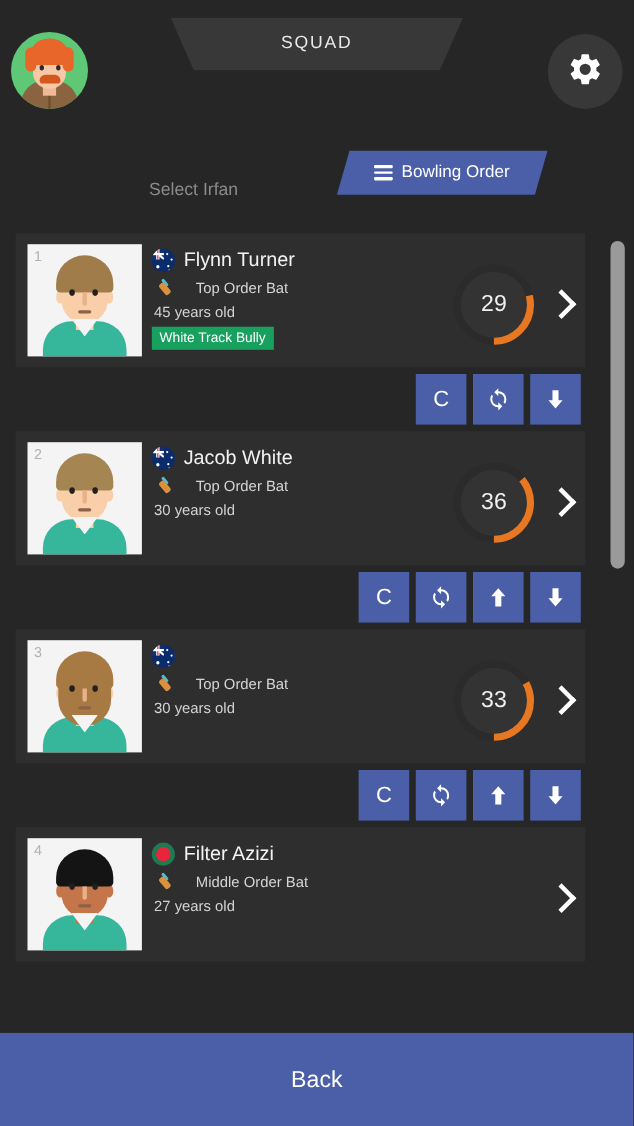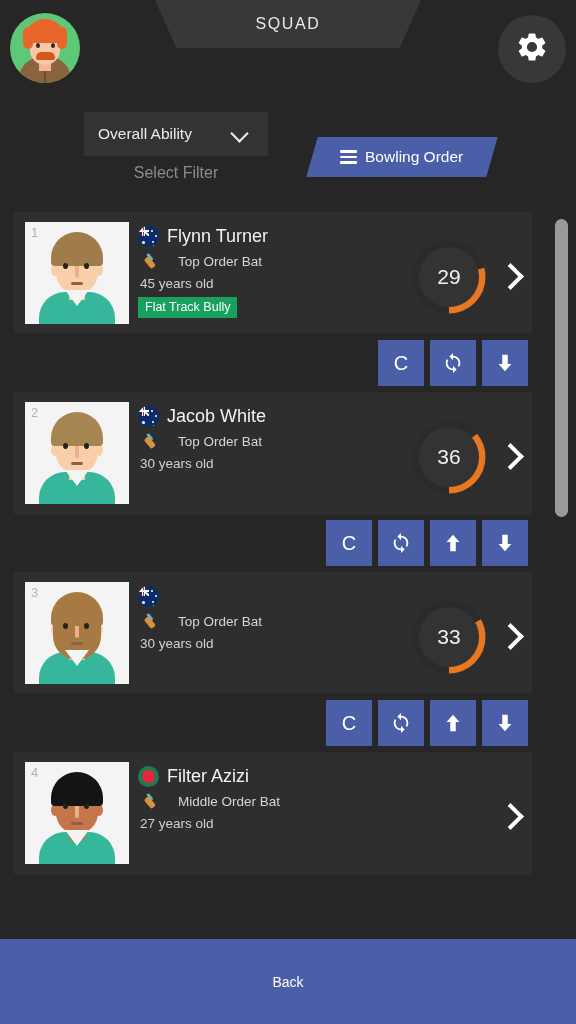--- a/index.html
+++ b/index.html
@@ -6,21 +6,21 @@
   html, body {
     width: 576px; height: 1024px;
     background: #262626;
     font-family: "Liberation Sans", sans-serif;
     overflow: hidden;
     -webkit-font-smoothing: antialiased;
   }
   #app { position: relative; width: 576px; height: 1024px; background: #262626; }
 
   
-  .topbar { position: absolute; left: 0; top: 0; width: 576px; height: 98px; }
+  .topbar { position: absolute; left: 0; top: 16px; width: 576px; height: 98px; }
   .avatar {
     position: absolute; left: 10px; top: 13px;
     width: 70px; height: 70px; border-radius: 50%;
     background: #5fc877; overflow: hidden;
   }
   .av-hair { position:absolute; left:16px; top:6px; width:38px; height:24px;
     background:#e8662a; border-radius:19px 19px 6px 6px; }
   .av-hair2 { position:absolute; left:13px; top:14px; width:10px; height:22px;
     background:#e8662a; border-radius:6px; }
   .av-hair3 { position:absolute; right:13px; top:14px; width:10px; height:22px;
@@ -175,21 +175,21 @@
   .scrollbar { position:absolute; right: 8px; top: 212px; width: 13px; height: 725px; }
   .scroll-thumb { position:absolute; left:0; top:6px; width:13px; height:300px;
     background:#9a9a9a; border-radius:7px; }
 
   
   .back-btn {
     position: absolute; left: 0; bottom: 0; width: 576px; height: 85px;
     background: #4a5fa8; display: flex; align-items: center; justify-content: center;
     cursor: pointer;
   }
-  .back-btn span { color: #ffffff; font-size: 14px; }
+  .back-btn span { color: #ffffff; font-size: 21px; }
 </style>
 </head>
 <body>
 
 <div id="app">
 
   <div class="topbar">
     <div class="avatar">
       <div class="av-body"></div>
       <div class="av-zip"></div>
@@ -210,25 +210,21 @@
     <div class="gear-btn">
       <span>
         <svg viewBox="0 0 24 24">
             <path d="M19.14 12.94a7.07 7.07 0 0 0 .06-.94 7.07 7.07 0 0 0-.06-.94l2.03-1.58a.49.49 0 0 0 .12-.61l-1.92-3.32a.49.49 0 0 0-.59-.22l-2.39.96a7.03 7.03 0 0 0-1.62-.94l-.36-2.54a.48.48 0 0 0-.48-.41h-3.84a.48.48 0 0 0-.48.41l-.36 2.54c-.59.24-1.13.56-1.62.94l-2.39-.96a.48.48 0 0 0-.59.22L2.74 8.87a.48.48 0 0 0 .12.61l2.03 1.58a7.6 7.6 0 0 0 0 1.88l-2.03 1.58a.49.49 0 0 0-.12.61l1.92 3.32c.12.22.37.3.59.22l2.39-.96c.5.38 1.03.7 1.62.94l.36 2.54c.04.24.24.41.48.41h3.84c.24 0 .44-.17.48-.41l.36-2.54c.59-.24 1.13-.56 1.62-.94l2.39.96c.22.08.47 0 .59-.22l1.92-3.32a.49.49 0 0 0-.12-.61l-2.03-1.58zM12 15.6A3.6 3.6 0 1 1 12 8.4a3.6 3.6 0 0 1 0 7.2z"></path>
           </svg>
       </span>
     </div>
   </div>
 
   <div class="filter-wrap">
-    <div class="dropdown">
-      <span class="dd-label">Overall Ability</span>
-      <span class="chev"></span>
-    </div>
-    <div class="select-filter">Select Filter</div>
+    <div class="select-filter">Select Irfan</div>
     <div class="bowling-order">
       <span class="inner">
         <span class="hamburger">
             <i></i>
             <i></i>
             <i></i>
           </span>
         <span class="bo-label">Bowling Order</span>
       </span>
     </div>
@@ -269,21 +265,21 @@
             <span class="p-name">Flynn Turner</span>
           </div>
           <div class="role-row">
             <span class="bat-icon">
               <span class="handle"></span>
               <span class="blade"></span>
             </span>
             <span class="p-role">Top Order Bat</span>
           </div>
           <div class="p-age">45 years old</div>
-          <div><span class="trait">Flat Track Bully</span></div>
+          <div><span class="trait">White Track Bully</span></div>
         </div>
         <div class="rating-wrap">
           <svg viewBox="0 0 74 74">
             <circle cx="37" cy="37" r="33" fill="none" stroke="#2b2b2b" stroke-width="7"></circle>
             <circle cx="37" cy="37" r="33" fill="none" stroke="#e87722" stroke-width="7" stroke-dasharray="60.13008338970864 207.34511513692635" transform="scale(-1,1) translate(-74,0)"></circle>
           </svg>
           <div class="rating-disc">
             <span>29</span>
           </div>
         </div>

